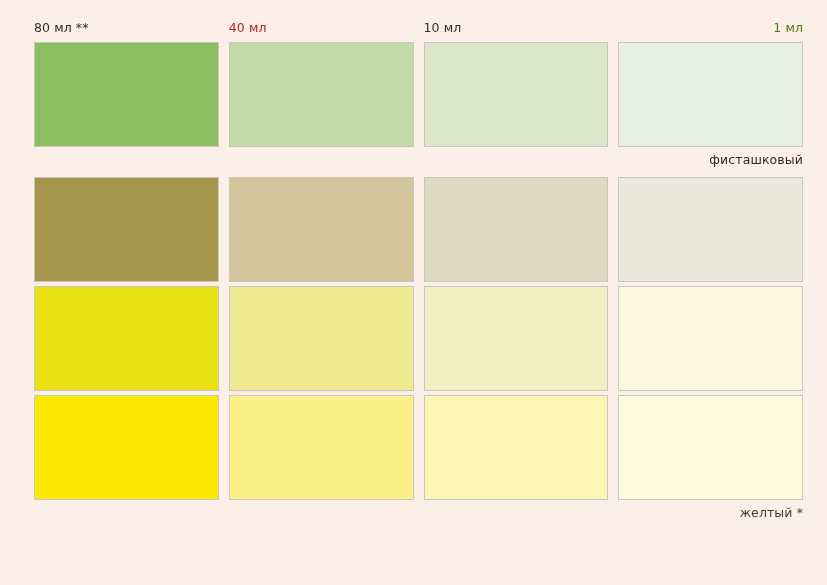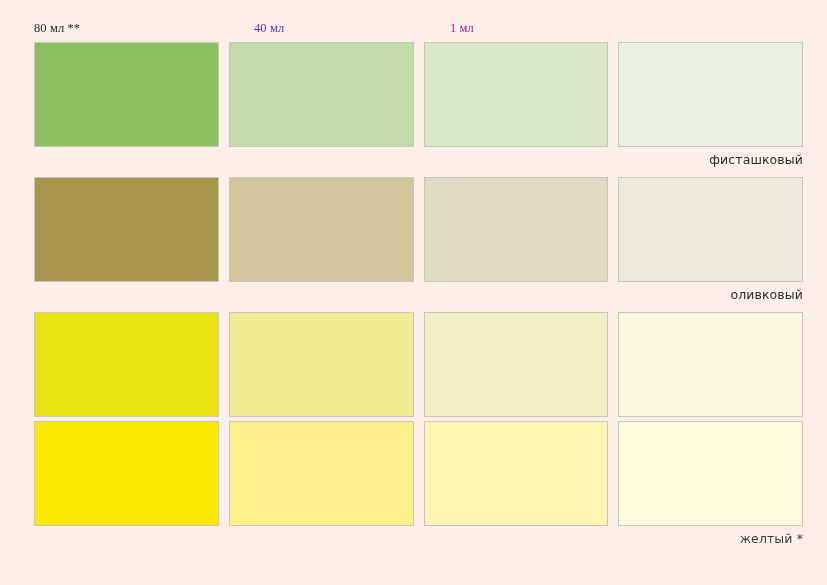--- a/index.html
+++ b/index.html
@@ -19,21 +19,20 @@
     width: 827px;
     height: 585px;
     box-sizing: border-box;
     padding: 18px 24px 0 34px;
   }
 
   .header-row {
     display: flex;
     height: 20px;
     margin-bottom: 4px;
-    font-family: Liberation Serif, serif;
   }
 
   .col-header {
     width: 186px;
     margin-right: 10px;
     font-size: 12.5px;
     color: #2e2b28;
     letter-spacing: 0.1px;
     line-height: 20px;
     white-space: nowrap;
@@ -70,43 +69,43 @@
 
   .row-spacer { height: 4px; }
 </style>
 </head>
 <body style="background: rgb(251, 239, 231);">
 
 <div id="chart">
 
   <div class="header-row">
     <div class="col-header" style="color: rgb(46, 43, 40);">80 мл **</div>
-    <div class="col-header" style="color: #6d28d9; margin-left: 24px;">40 мл</div>
-    <div class="col-header" style="color: #a21caf;">1 мл</div>
+    <div class="col-header" style="color: #b91c1c;">40 мл</div>
+    <div class="col-header" style="color: rgb(46, 43, 40);">10 мл</div>
+    <div class="col-header" style="color: #4d7c0f; text-align: right;">1 мл</div>
   </div>
 
   <div class="swatch-row">
     <div class="swatch-strip">
       <div class="swatch" style="background-color: rgb(140, 191, 96); border-color: rgb(201, 198, 189);"></div>
       <div class="swatch" style="background-color: rgb(195, 219, 169); border-color: rgb(201, 198, 189);"></div>
       <div class="swatch" style="background-color: rgb(217, 230, 200); border-color: rgb(201, 198, 189);"></div>
       <div class="swatch" style="background-color: rgb(232, 240, 226); border-color: rgb(201, 198, 189);"></div>
     </div>
     <div class="row-label" style="color: rgb(46, 43, 40);">фисташковый</div>
   </div>
   <div class="row-spacer"></div>
 
   <div class="swatch-row">
     <div class="swatch-strip">
       <div class="swatch" style="background-color: rgb(166, 150, 76); border-color: rgb(201, 198, 189);"></div>
       <div class="swatch" style="background-color: rgb(210, 197, 156); border-color: rgb(201, 198, 189);"></div>
       <div class="swatch" style="background-color: rgb(223, 218, 194); border-color: rgb(201, 198, 189);"></div>
       <div class="swatch" style="background-color: rgb(235, 232, 220); border-color: rgb(201, 198, 189);"></div>
     </div>
-    <div class="row-label" style="color: rgb(46, 43, 40);">оливковый</div>
   </div>
   <div class="row-spacer"></div>
 
   <div class="swatch-row">
     <div class="swatch-strip">
       <div class="swatch" style="background-color: rgb(232, 225, 19); border-color: rgb(201, 198, 189);"></div>
       <div class="swatch" style="background-color: rgb(238, 235, 146); border-color: rgb(201, 198, 189);"></div>
       <div class="swatch" style="background-color: rgb(242, 240, 194); border-color: rgb(201, 198, 189);"></div>
       <div class="swatch" style="background-color: rgb(250, 248, 223); border-color: rgb(201, 198, 189);"></div>
     </div>

